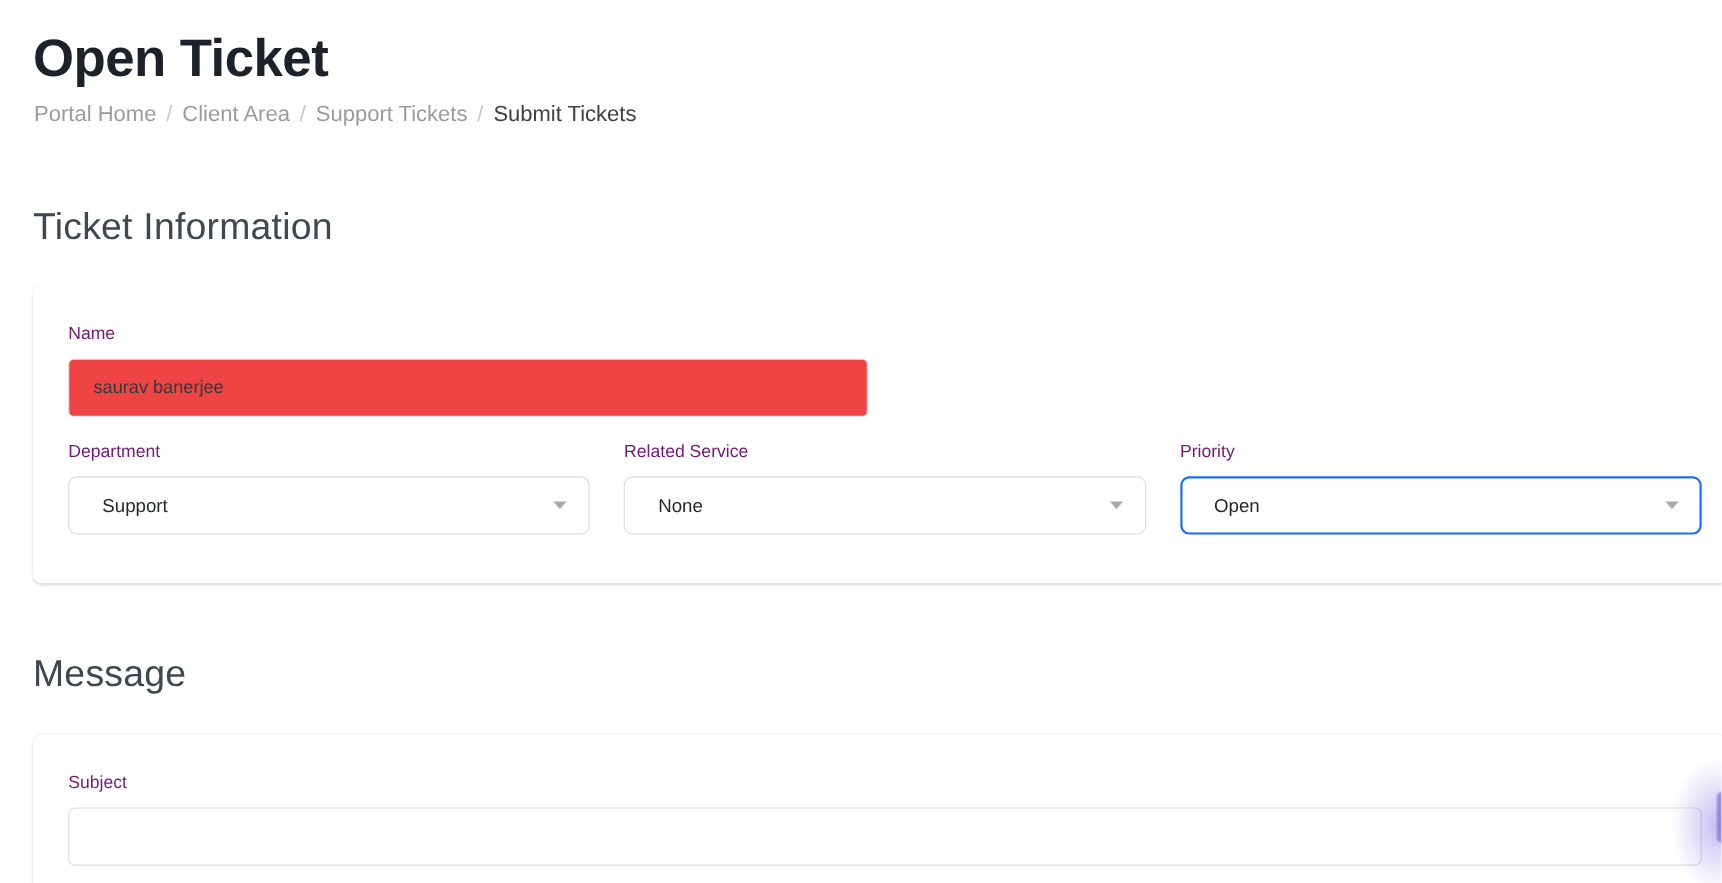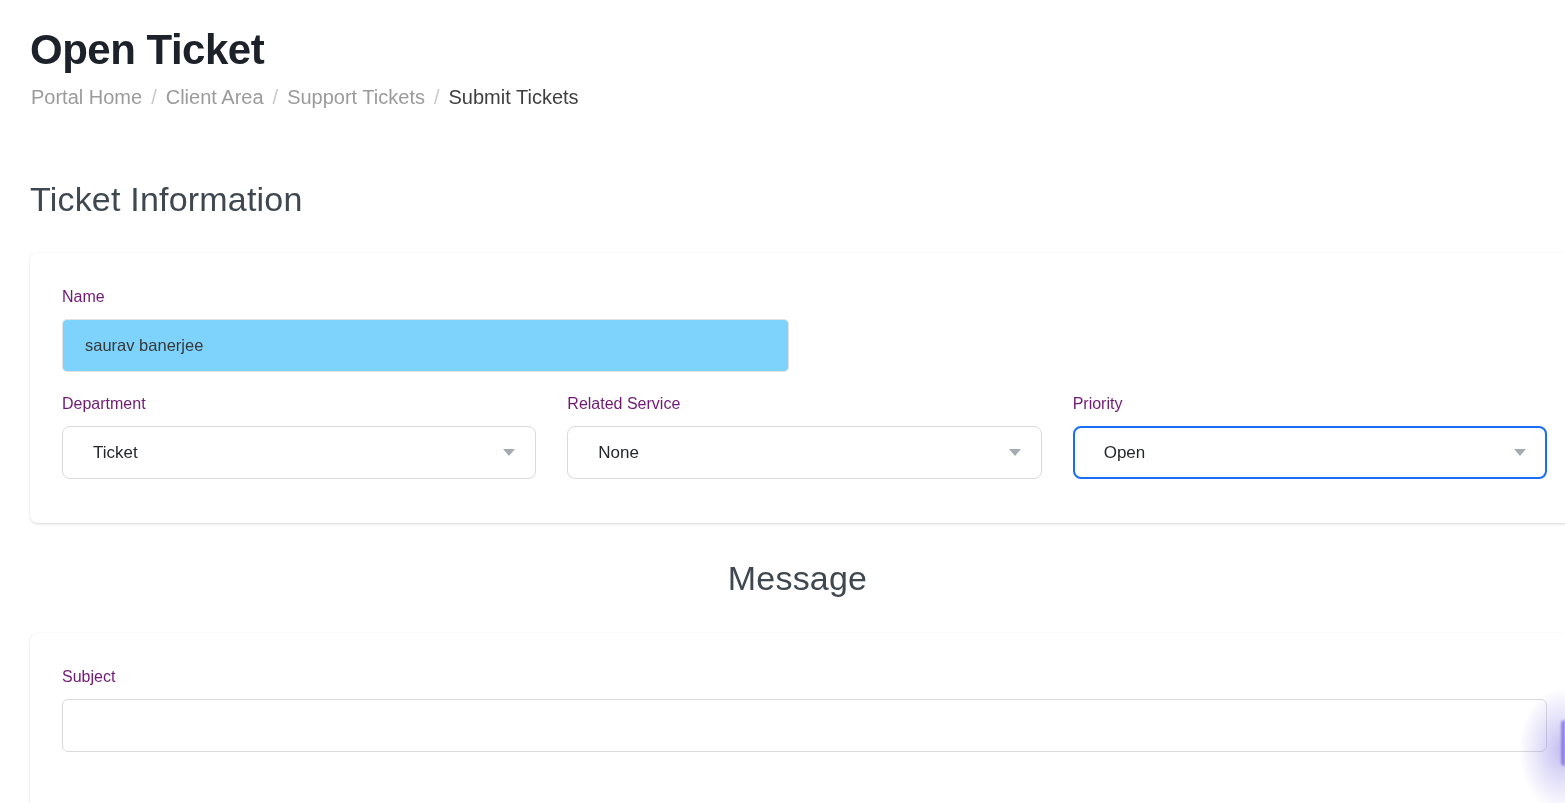--- a/index.html
+++ b/index.html
@@ -13,21 +13,21 @@
     overflow:hidden;
     background:#ffffff;
     font-family:"Liberation Sans", sans-serif;
     color:#3a3f44;
   }
   .page{position:relative;width:100%;height:100%;}
 
   
   .page-title{
     margin:26px 0 0 30px;
-    font-size:42px;
+    font-size:48px;
     font-weight:700;
     letter-spacing:-0.5px;
     color:#1d2129;
     line-height:1.15;
   }
   .breadcrumb{
     margin:12px 0 0 31px;
     font-size:20px;
     display:flex;
     align-items:flex-end;
@@ -39,21 +39,21 @@
   .crumb-current{color:#3f3f3f;}
 
   
   .section-heading{
     margin:71px 0 0 30px;
     font-size:34px;
     font-weight:300;
     color:#3f4850;
     letter-spacing:0.2px;
   }
-  .section-heading.msg{margin-top:36px;text-align:center;}
+  .section-heading.msg{margin-top:64px;}
 
   
   .card{
     background:#ffffff;
     border-radius:8px;
     box-shadow:0 1px 3px rgba(60,64,67,0.13), 0 1px 2px rgba(60,64,67,0.08);
     margin-left:30px;
     margin-right:-14px;
     padding:35px 32px 44px 32px;
   }
@@ -66,21 +66,21 @@
   .field-label{
     display:block;
     font-size:16px;
     color:#701a75;
     margin-bottom:13px;
   }
   .text-input{
     width:100%;
     height:53px;
     border:1px solid #e2e2e3;
-    background:#7dd3fc;
+    background:#ef4444;
     border-radius:5px;
     padding:0 22px;
     font-size:16.5px;
     color:#37393b;
     font-family:"Liberation Sans", sans-serif;
     outline:none;
   }
   .text-input.white{
     background:#ffffff;
     border:1px solid #d9dadc;
@@ -161,21 +161,21 @@
         <input class="text-input" type="text" value="saurav banerjee" style="">
       </div>
       <div class="field">
       </div>
     </div>
 
     <div class="row-3col">
       <div class="field">
         <label class="field-label">Department</label>
         <div class="select">
-          <span>Ticket</span>
+          <span>Support</span>
           <span class="caret"></span>
         </div>
       </div>
       <div class="field">
         <label class="field-label">Related Service</label>
         <div class="select">
           <span>None</span>
           <span class="caret"></span>
         </div>
       </div>

